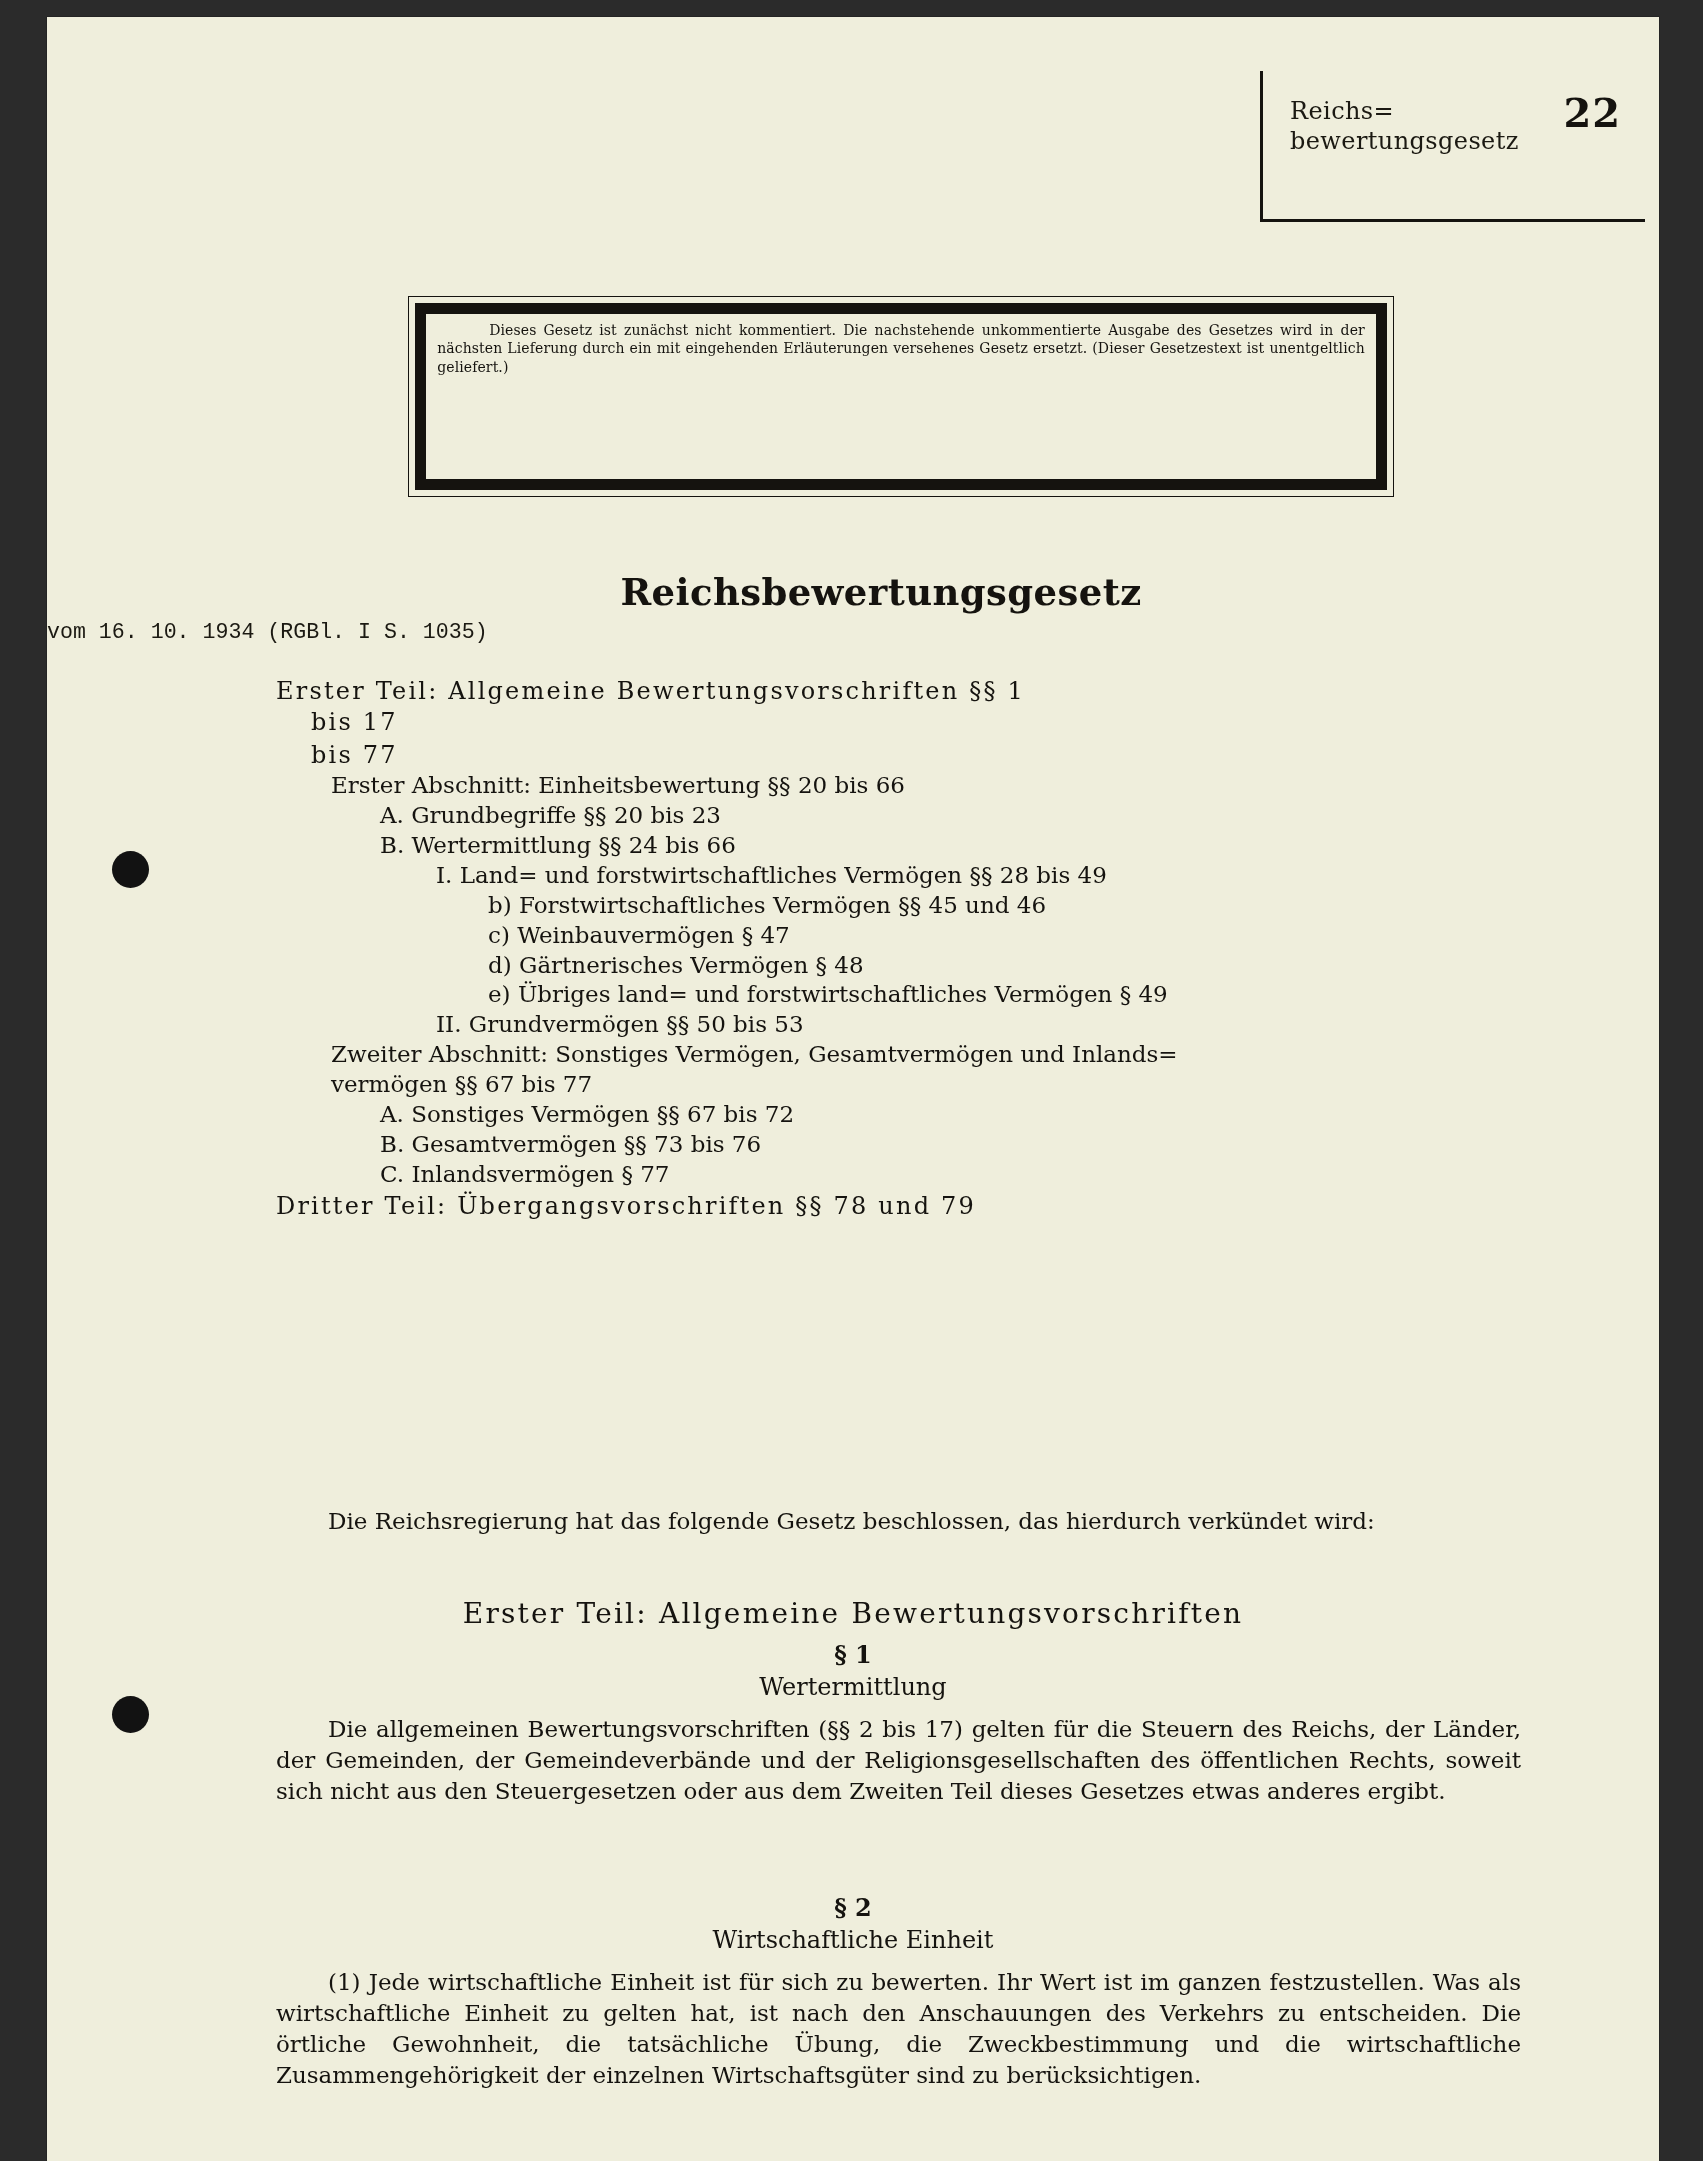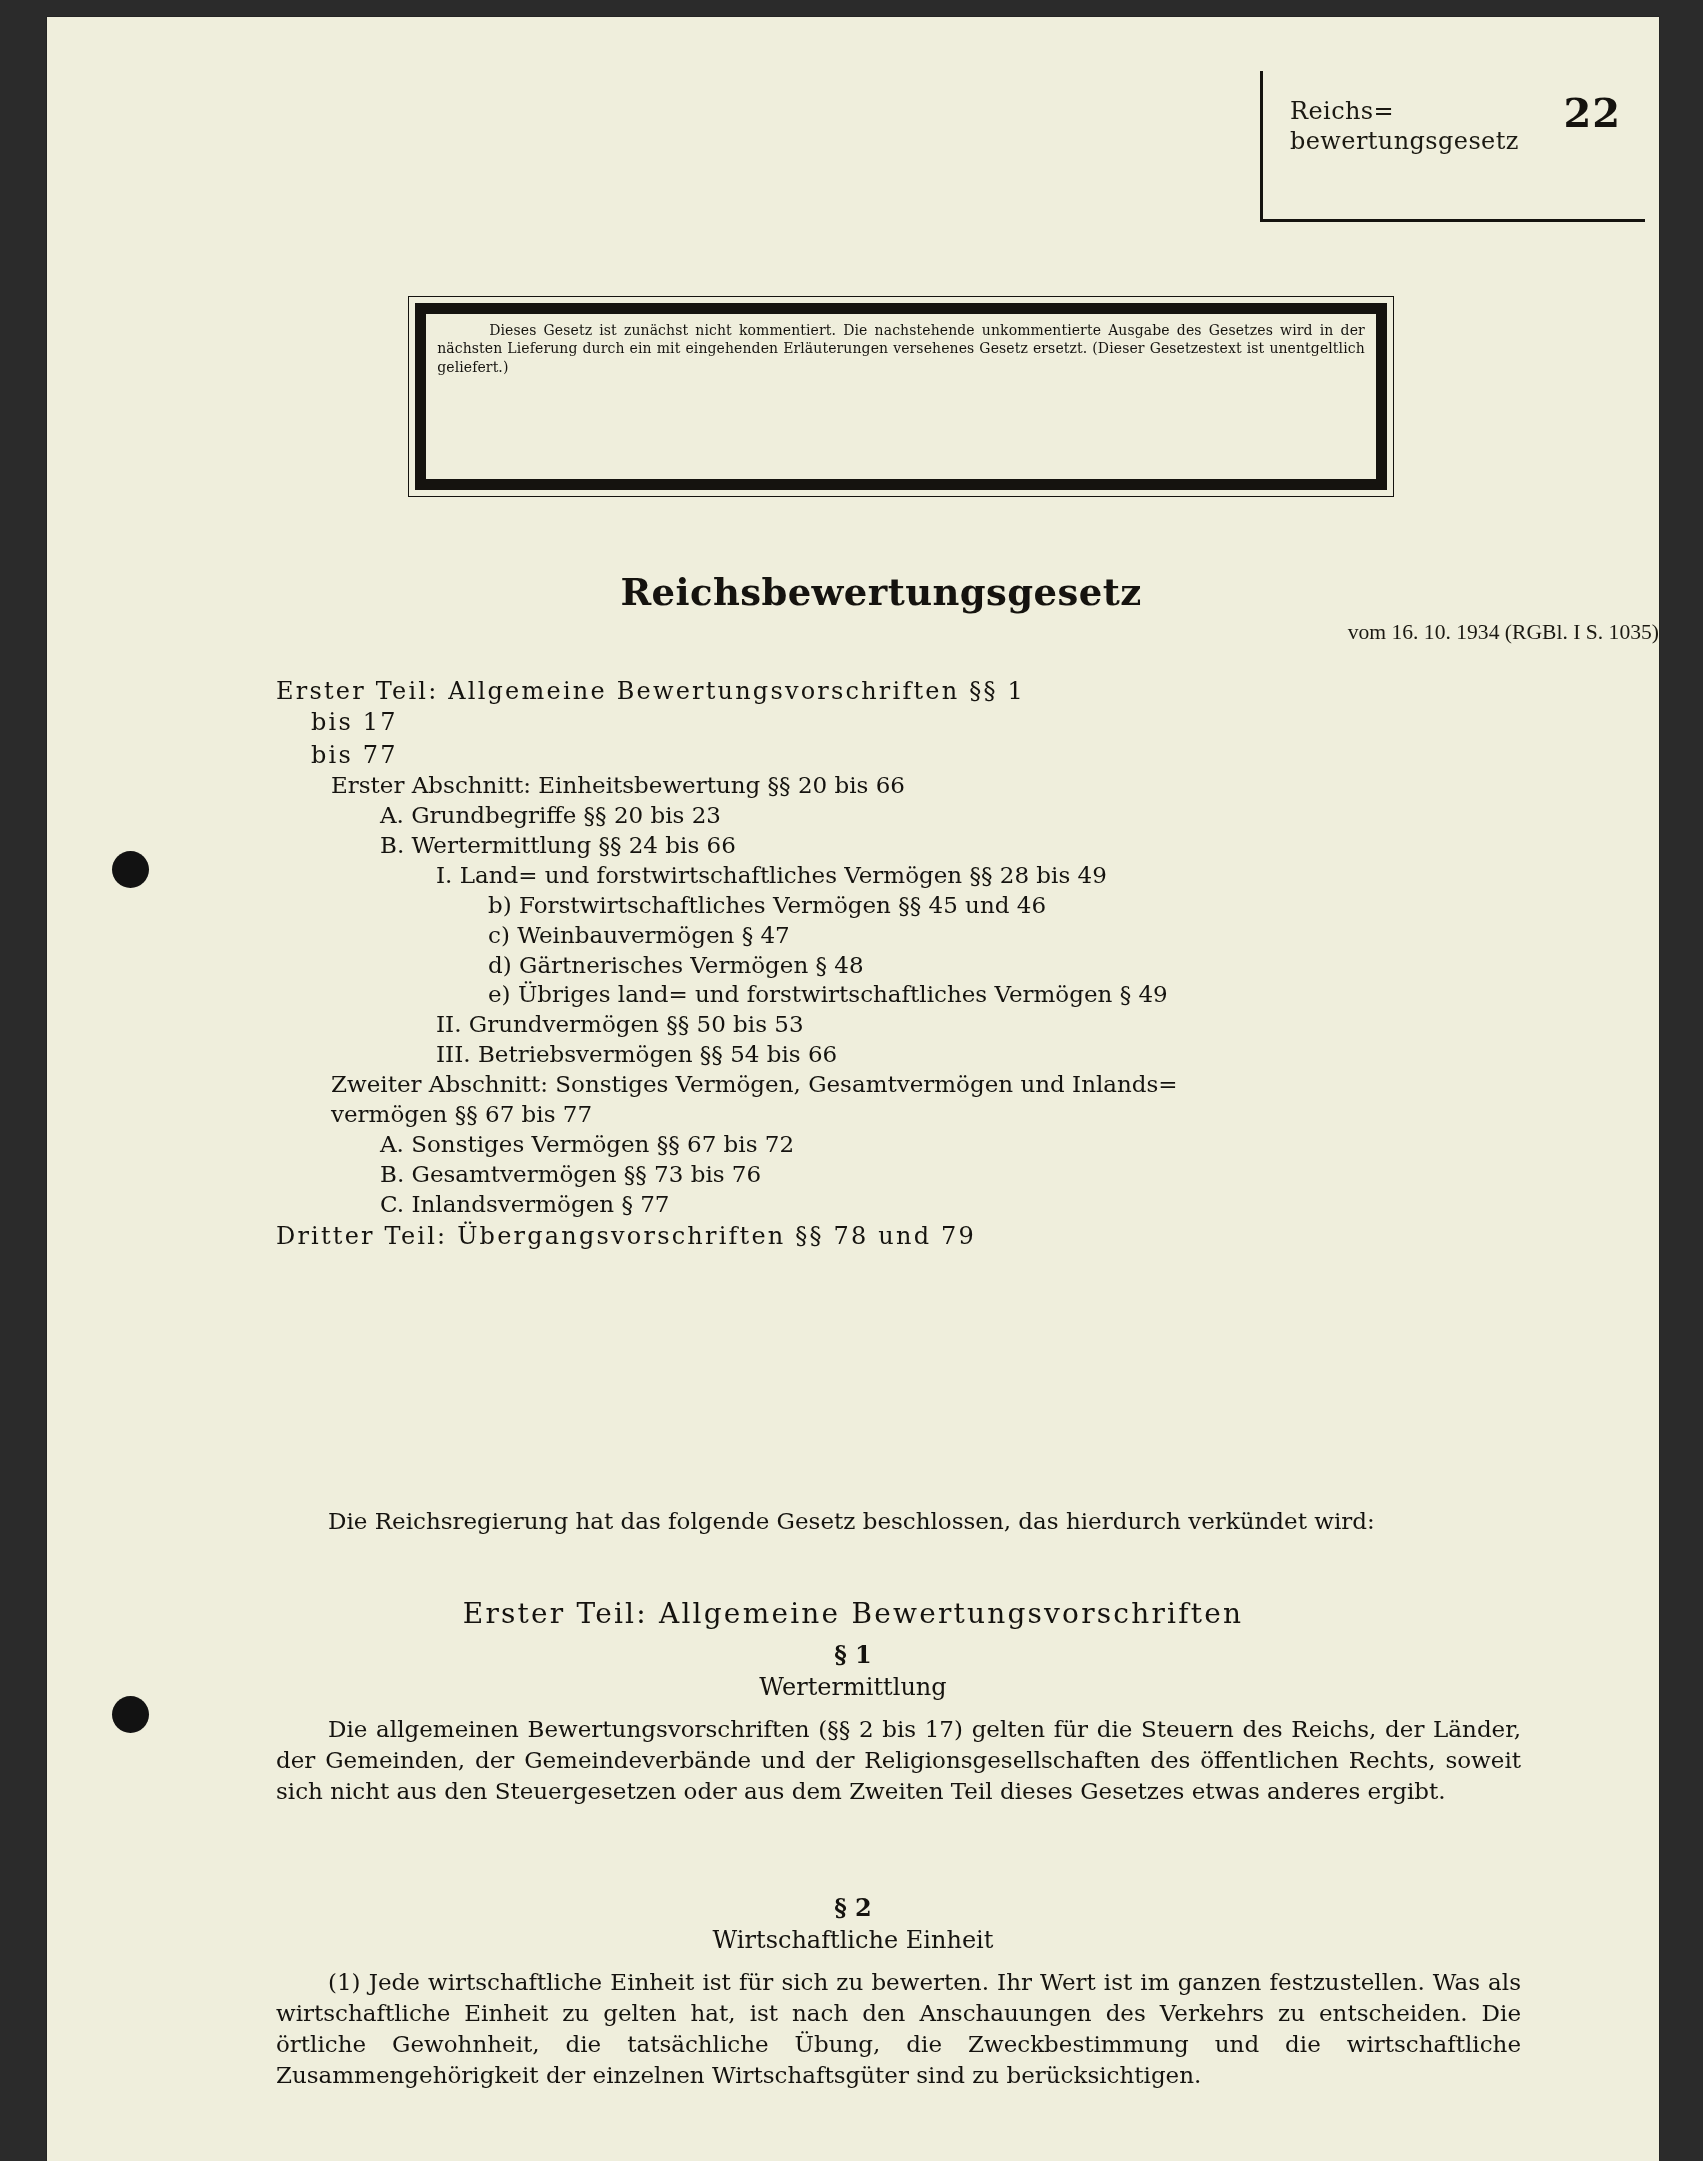--- a/index.html
+++ b/index.html
@@ -112,22 +112,22 @@
     font-size: 37px;
     letter-spacing: 0.4px;
     color: #15130f;
     margin-left: 28px;
   }
   #doc-subtitle {
     position: absolute;
     left: 0;
     top: 603px;
     width: 100%;
-    text-align: right;
-    font-family: Liberation Serif, serif;
+    text-align: left;
+    font-family: Liberation Mono, monospace;
     font-size: 21.6px;
     color: #1b1912;
   }
 
   
   #toc {
     position: absolute;
     left: 229px;
     top: 657px;
     width: 1245px;
@@ -275,23 +275,20 @@
     </div>
     <div class="toc-line lvl-letter">
       <span>d)  Gärtnerisches Vermögen § 48</span>
     </div>
     <div class="toc-line lvl-letter">
       <span>e)  Übriges land= und forstwirtschaftliches Vermögen § 49</span>
     </div>
     <div class="toc-line lvl-roman">
       <span>II.  Grundvermögen §§ 50 bis 53</span>
     </div>
-    <div class="toc-line lvl-roman">
-      <span>III.  Betriebsvermögen §§ 54 bis 66</span>
-    </div>
     <div class="toc-line lvl-abschnitt">
       <span>Zweiter Abschnitt: Sonstiges Vermögen, Gesamtvermögen und Inlands=</span>
       <span class="cont">vermögen §§ 67 bis 77</span>
     </div>
     <div class="toc-line lvl-AB">
       <span>A.  Sonstiges Vermögen §§ 67 bis 72</span>
     </div>
     <div class="toc-line lvl-AB">
       <span>B.  Gesamtvermögen §§ 73 bis 76</span>
     </div>

